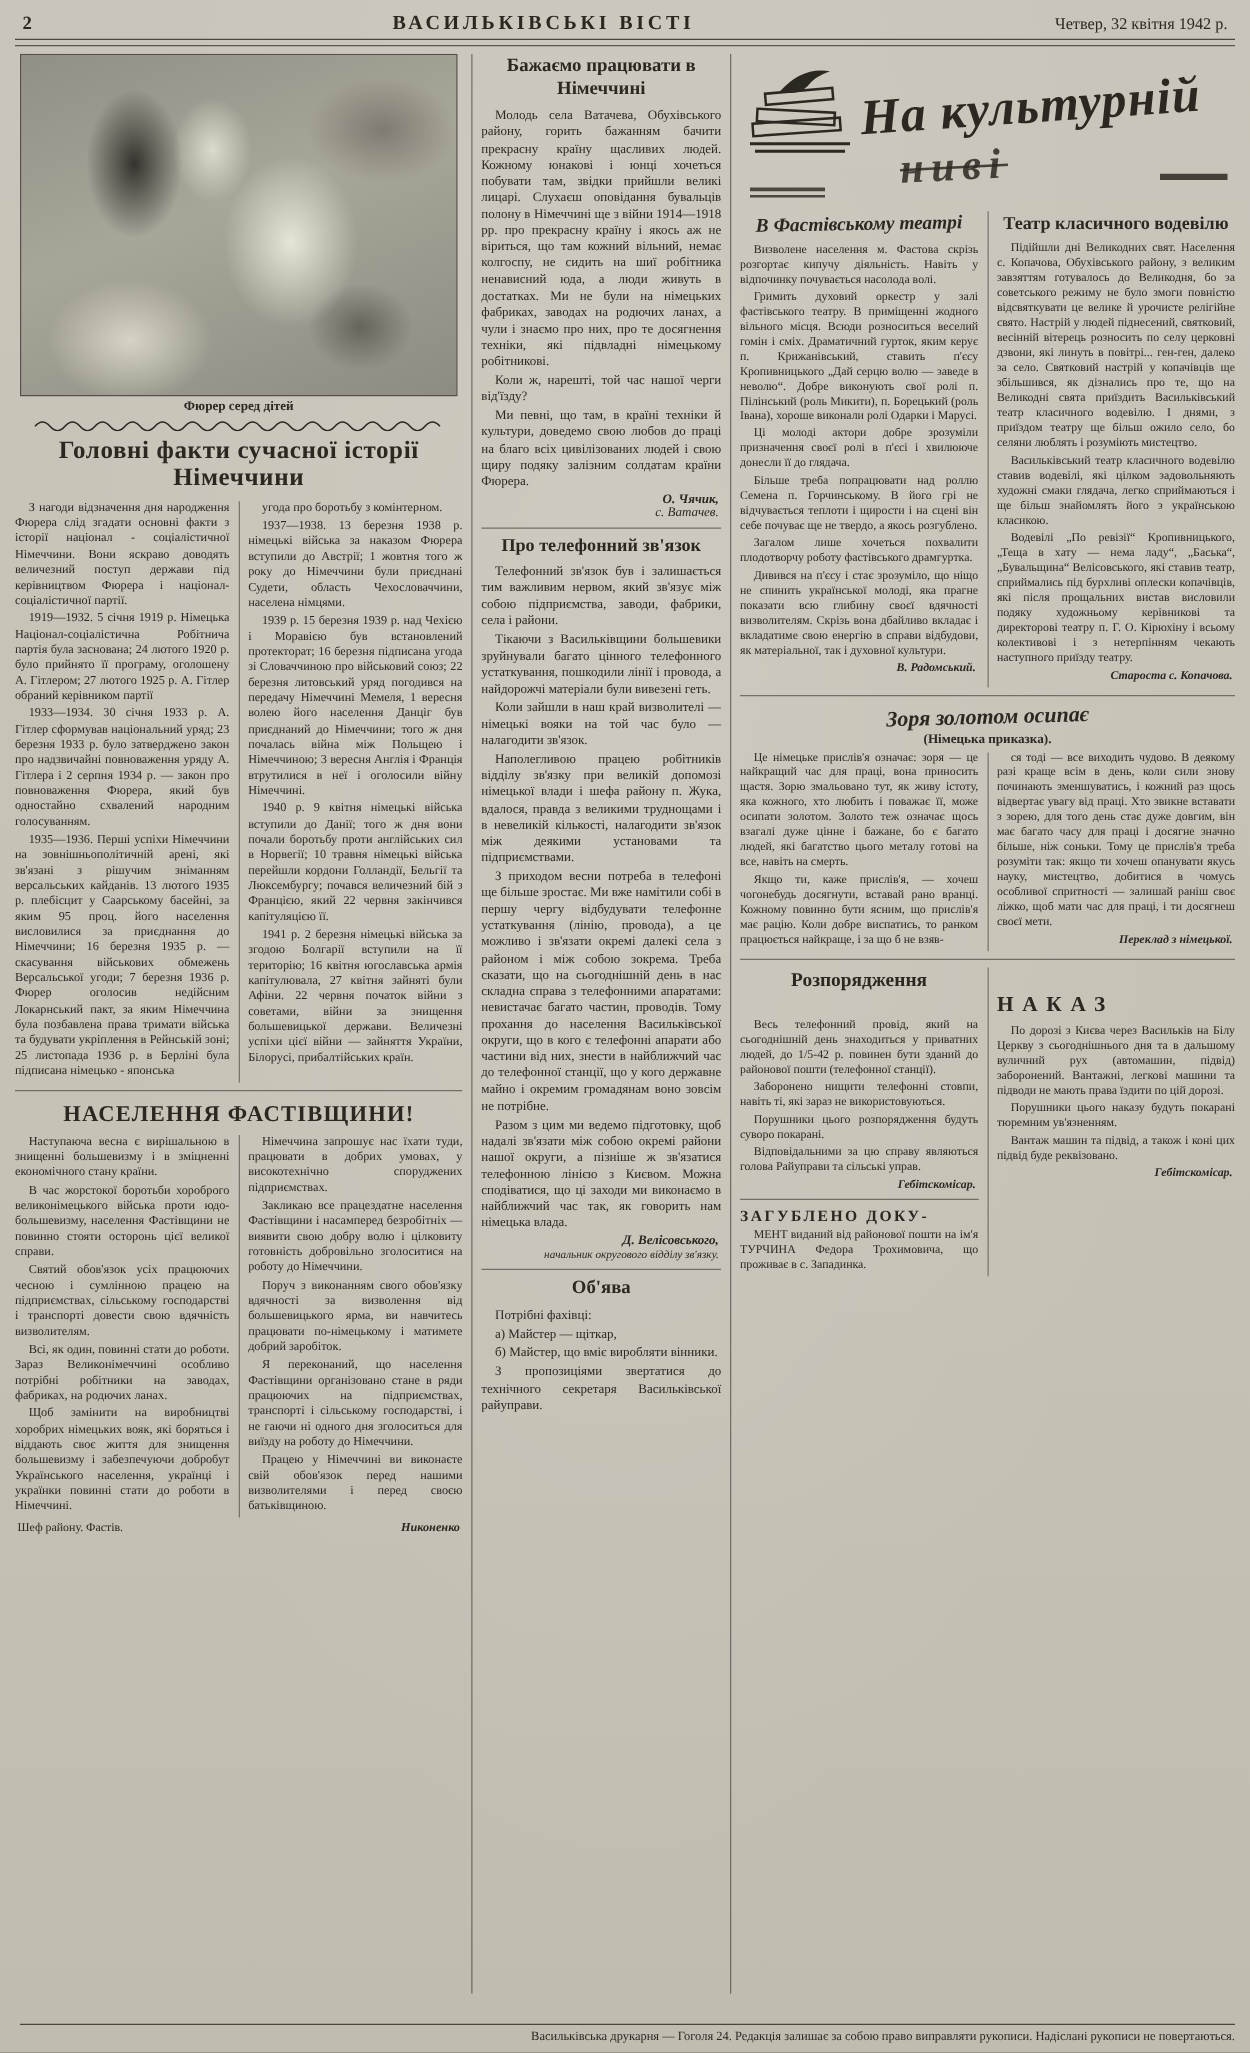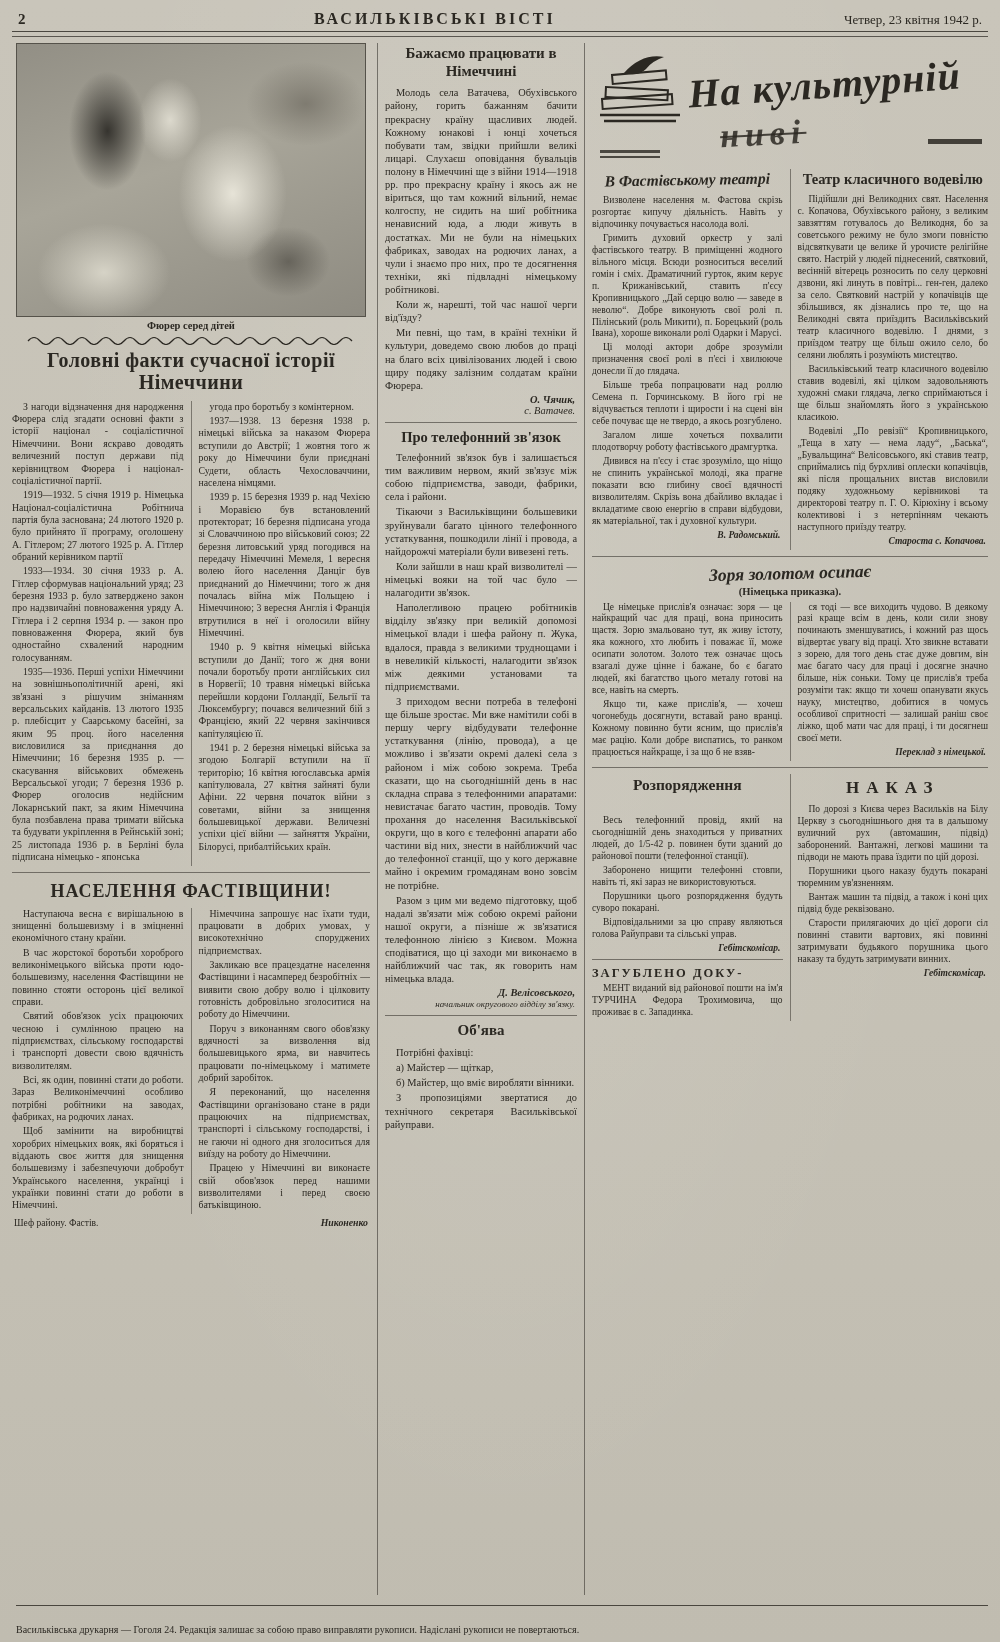--- a/index.html
+++ b/index.html
@@ -57,21 +57,21 @@
   
   .h-mainfacts{font-size:20px;font-weight:bold;text-align:center;line-height:1.12;margin:4px 0 7px;letter-spacing:.5px;}
   .h-population{font-size:18px;font-weight:bold;text-align:center;letter-spacing:1px;margin:8px 0 6px;}
   .h-mid{text-align:center;font-weight:bold;font-size:15px;line-height:1.18;margin:2px 0 6px;}
   .h-mid2{text-align:center;font-weight:bold;font-size:14.5px;line-height:1.18;margin:6px 0 5px;}
   .h-theater-it{font-style:italic;font-weight:bold;font-size:15.5px;text-align:center;line-height:1.15;margin:2px 0 6px;transform:rotate(-1deg);}
   .h-theater{font-weight:bold;font-size:14.5px;text-align:center;line-height:1.2;margin:2px 0 6px;}
   .h-proverb{font-style:italic;font-weight:bold;font-size:17.5px;text-align:center;margin:4px 0 0;transform:rotate(-1.5deg);}
   .h-proverb-sub{text-align:center;font-weight:bold;font-size:10.5px;margin:2px 0 5px;}
   .h-directive{font-weight:bold;font-size:15.5px;text-align:center;margin:2px 0 21px;}
-  .h-order{font-weight:bold;font-size:17px;text-align:center;letter-spacing:7px;margin:4px 0 6px;}
+  .h-order{font-weight:bold;font-size:17px;letter-spacing:7px;margin:20px 0 6px;}
   .h-lost{font-weight:bold;font-size:12.5px;letter-spacing:2px;margin:6px 0 2px;}
   
   .cult{position:relative;height:122px;margin-bottom:4px;overflow:hidden;}
   .cult .books{position:absolute;left:2px;top:6px;}
   .cult .script1{
     position:absolute;left:96px;top:18px;
     font-style:italic;font-weight:bold;font-size:40px;white-space:nowrap;
     transform:rotate(-4deg);letter-spacing:1px;
   }
   .cult .script2{
@@ -82,32 +82,32 @@
     text-decoration:line-through;
     text-decoration-thickness:2px;
   }
   .cult .deco-bars{position:absolute;left:8px;bottom:4px;width:60px;}
   .cult .deco-bars div{height:2.5px;background:rgba(43,40,34,.8);margin:3px 0;}
   .cult .deco-dash{position:absolute;right:6px;top:96px;width:54px;height:5px;background:rgba(43,40,34,.85);}
   
   .footer{
     position:absolute;left:16px;right:12px;bottom:7px;
     border-top:1.4px solid rgba(43,40,34,.8);
-    padding-top:18px;text-align:left;font-size:10px;
+    padding-top:4px;text-align:right;font-size:10px;
   }
 </style>
 </head>
 <body>
 
 <div class="page">
 
   <div class="hdr">
     <span class="pnum">2</span>
     <span class="mast">ВАСИЛЬКІВСЬКІ ВІСТІ</span>
-    <span class="date">Четвер, 23 квітня 1942 р.</span>
+    <span class="date">Четвер, 32 квітня 1942 р.</span>
   </div>
   <div class="dblrule"></div>
 
   <div class="cols">
 
     <div class="band band-left">
       <figure class="photo-wrap" style="margin:0 4px 2px;">
         <div class="photo"></div>
         <figcaption class="caption">Фюрер серед дітей</figcaption>
       </figure>
@@ -279,21 +279,20 @@
           <div class="body">
               <p>МЕНТ виданий від районової пошти на ім'я ТУРЧИНА Федора Трохимовича, що проживає в с. Западинка.</p>
             </div>
         </div>
         <div class="col">
           <h3 class="h-order">НАКАЗ</h3>
           <div class="body">
               <p>По дорозі з Києва через Васильків на Білу Церкву з сьогоднішнього дня та в дальшому вуличний рух (автомашин, підвід) заборонений. Вантажні, легкові машини та підводи не мають права їздити по цій дорозі.</p>
               <p>Порушники цього наказу будуть покарані тюремним ув'язненням.</p>
               <p>Вантаж машин та підвід, а також і коні цих підвід буде реквізовано.</p>
-              <p>Старости прилягаючих до цієї дороги сіл повинні ставити вартових, які повинні затримувати будьякого порушника цього наказу та будуть затримувати винних.</p>
             </div>
           <div class="sig">Гебітскомісар.</div>
         </div>
       </div>
 
     </div>
   </div>
 
   <div class="footer">Васильківська друкарня — Гоголя 24.  Редакція залишає за собою право виправляти рукописи.  Надіслані рукописи не повертаються.</div>
 

